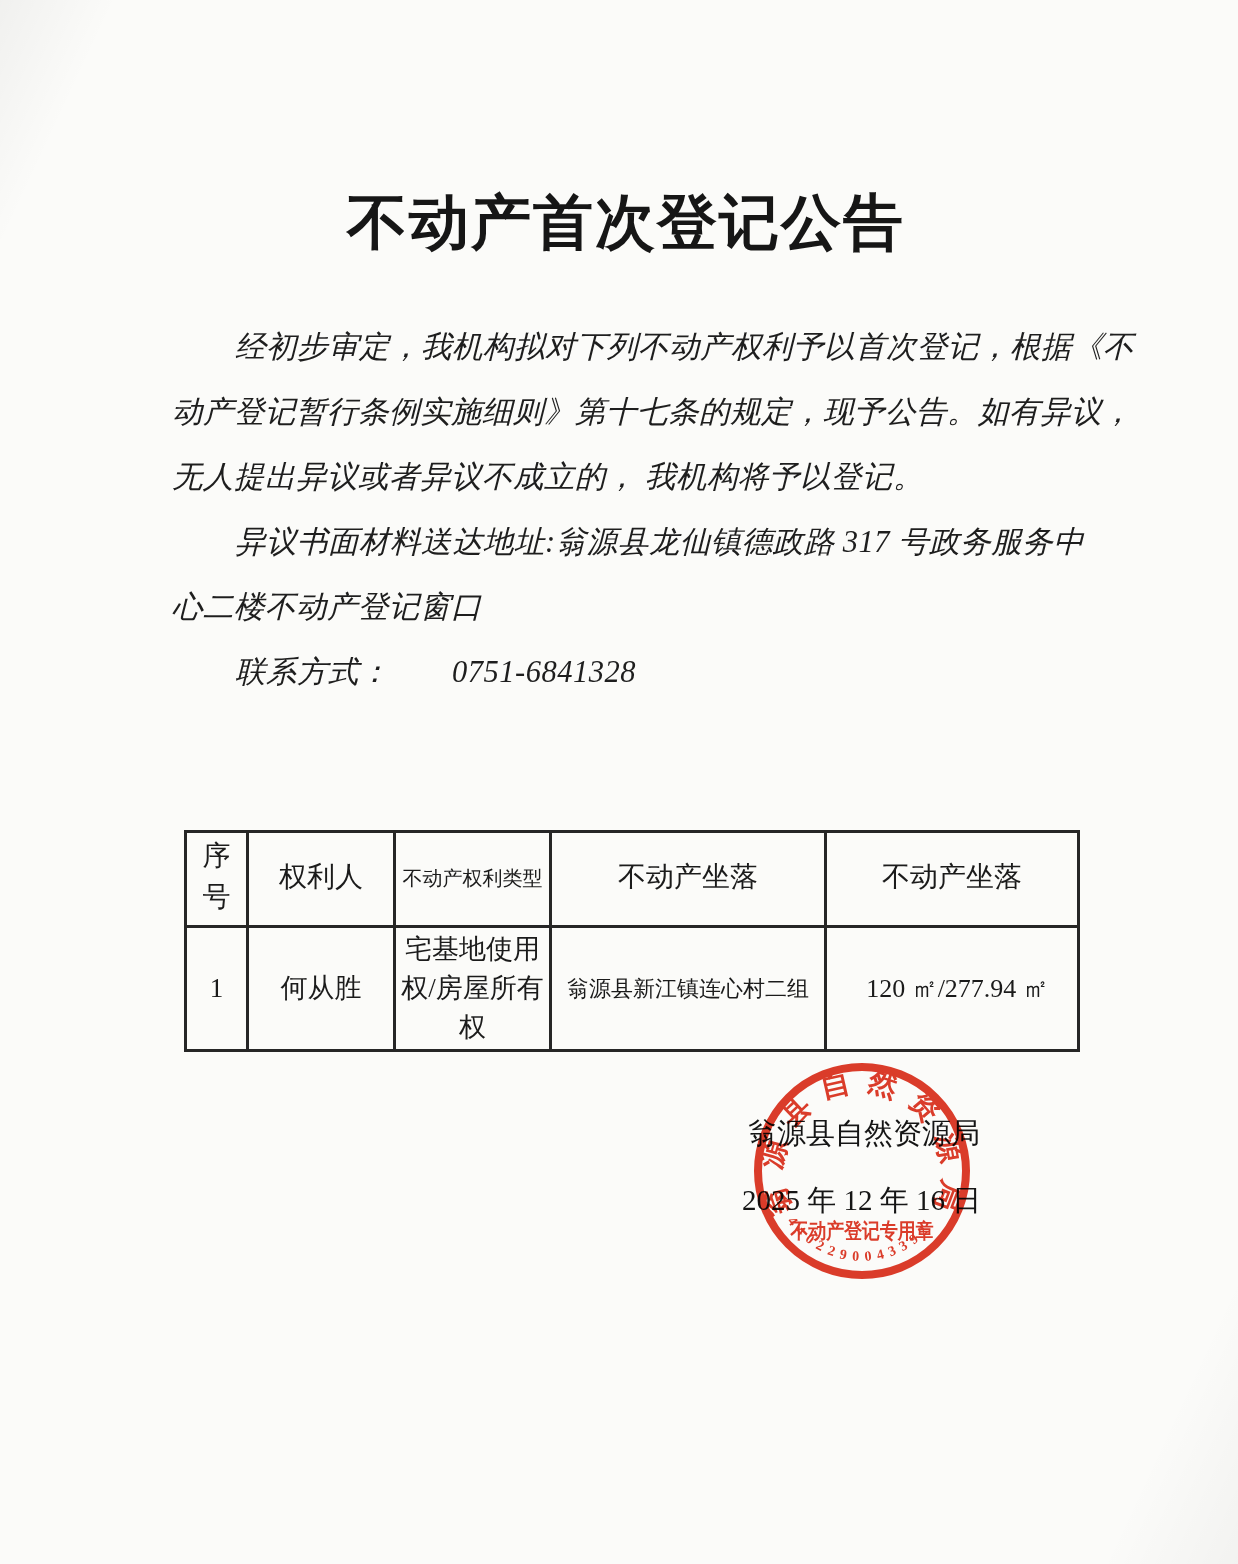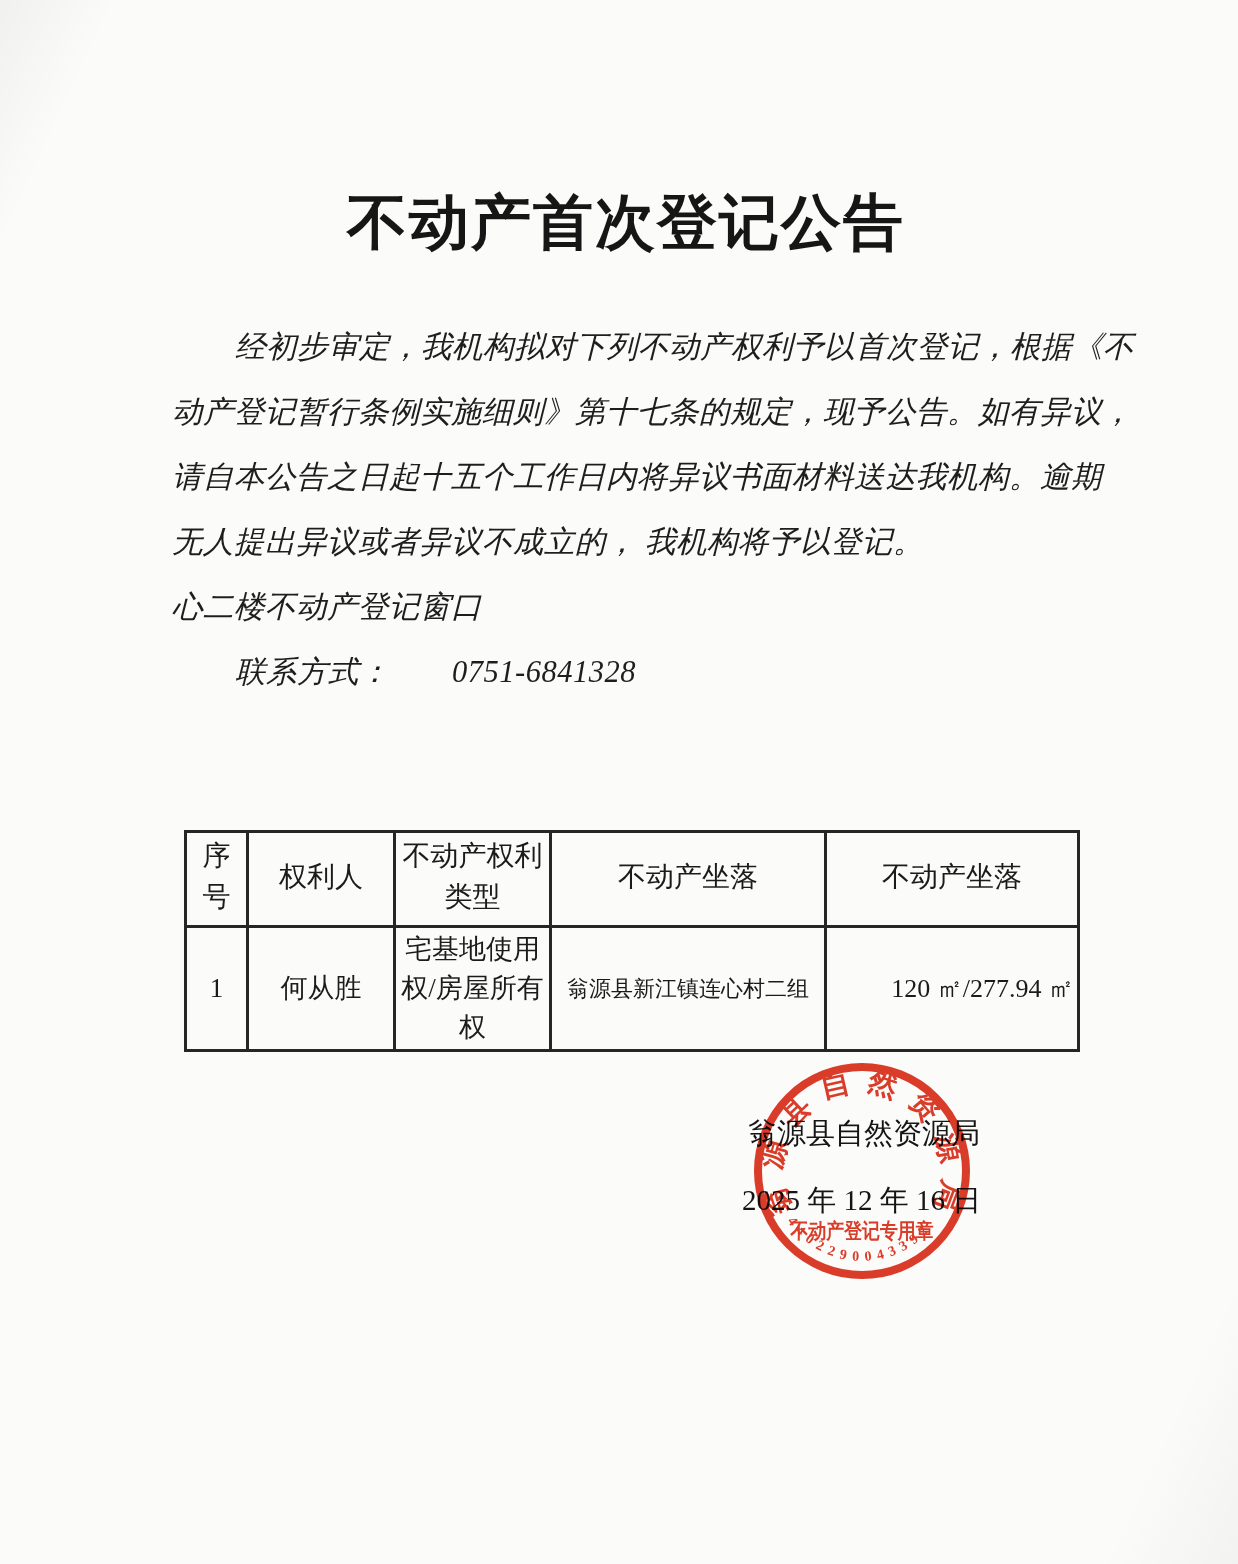--- a/index.html
+++ b/index.html
@@ -40,23 +40,23 @@
     border:3px solid #262626;
     text-align:center;vertical-align:middle;
     padding:2px 3px;
     font-weight:normal;
     line-height:1.45;
     word-break:break-all;
   }
   table.reg thead tr{ height:95px;font-family:Liberation Mono, monospace; }
   table.reg tbody tr{ height:99px; }
   table.reg th{ font-size:28px; }
-  table.reg th:nth-child(3){ font-size:28px; }
+  table.reg th:nth-child(3){ font-size:20px; }
   table.reg td:nth-child(4){ font-size:22px; }
-  table.reg td:nth-child(5){ text-align:right;padding-left:14px;font-size:26px; }
+  table.reg td:nth-child(5){ text-align:center;padding-left:14px;font-size:26px; }
 
   .issuer{
     position:absolute;left:748px;top:1114px;
     font-size:29px;white-space:pre;color:#151515;
   }
   .issue-date{
     position:absolute;left:742px;top:1181px;
     font-size:29px;white-space:pre;color:#151515;
   }
   .stamp{
@@ -72,22 +72,22 @@
 </head>
 <body>
 
 <div class="page">
 
   <h1 class="title">不动产首次登记公告</h1>
 
   <div class="body-text">
     <div class="line indent">经初步审定，我机构拟对下列不动产权利予以首次登记，根据《不</div>
     <div class="line">动产登记暂行条例实施细则》第十七条的规定，现予公告。如有异议，</div>
-    <div class="line">请自本公告之日起十五个工作日内将异议书面材料送达我机构。逾期</div>
     <div class="line">无人提出异议或者异议不成立的， 我机构将予以登记。</div>
+    <div class="line indent">异议书面材料送达地址:翁源县龙仙镇德政路 317 号政务服务中</div>
     <div class="line">心二楼不动产登记窗口</div>
     <div class="line indent">联系方式：　　0751-6841328</div>
   </div>
 
   <table class="reg">
     <colgroup>
       <col style="width:62px">
         <col style="width:147px">
         <col style="width:156px">
       <col style="width:275px">

